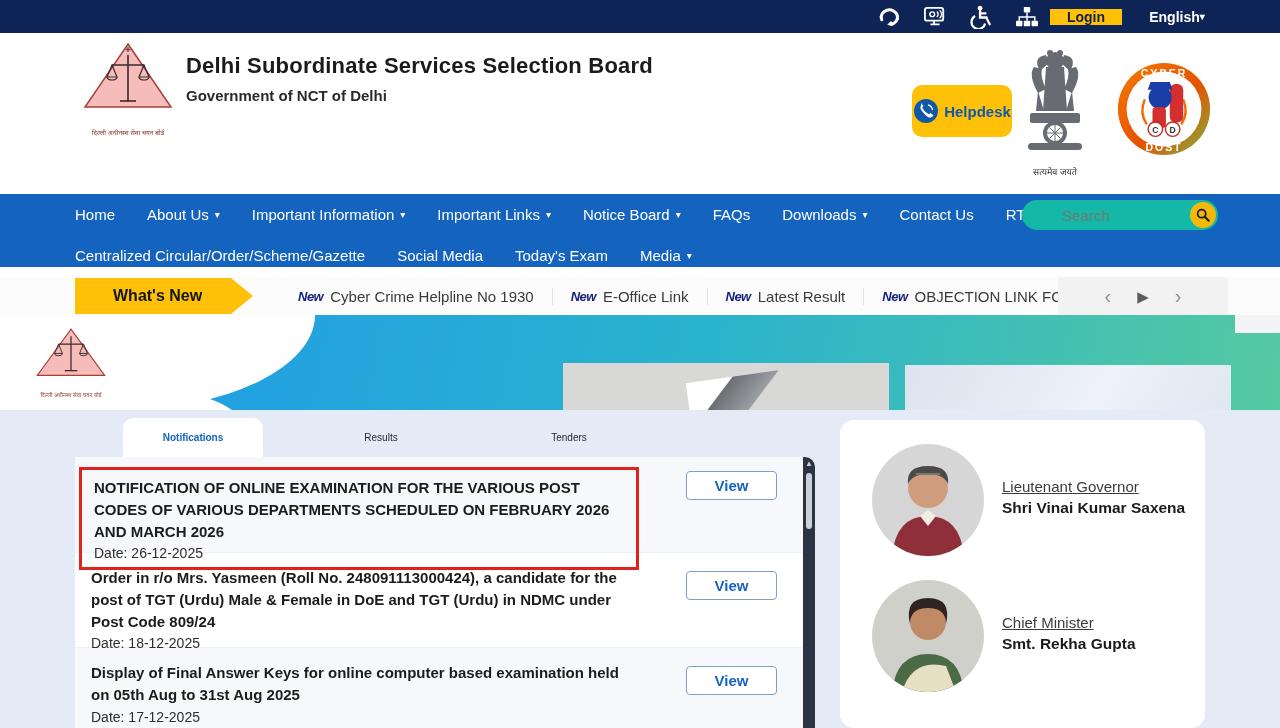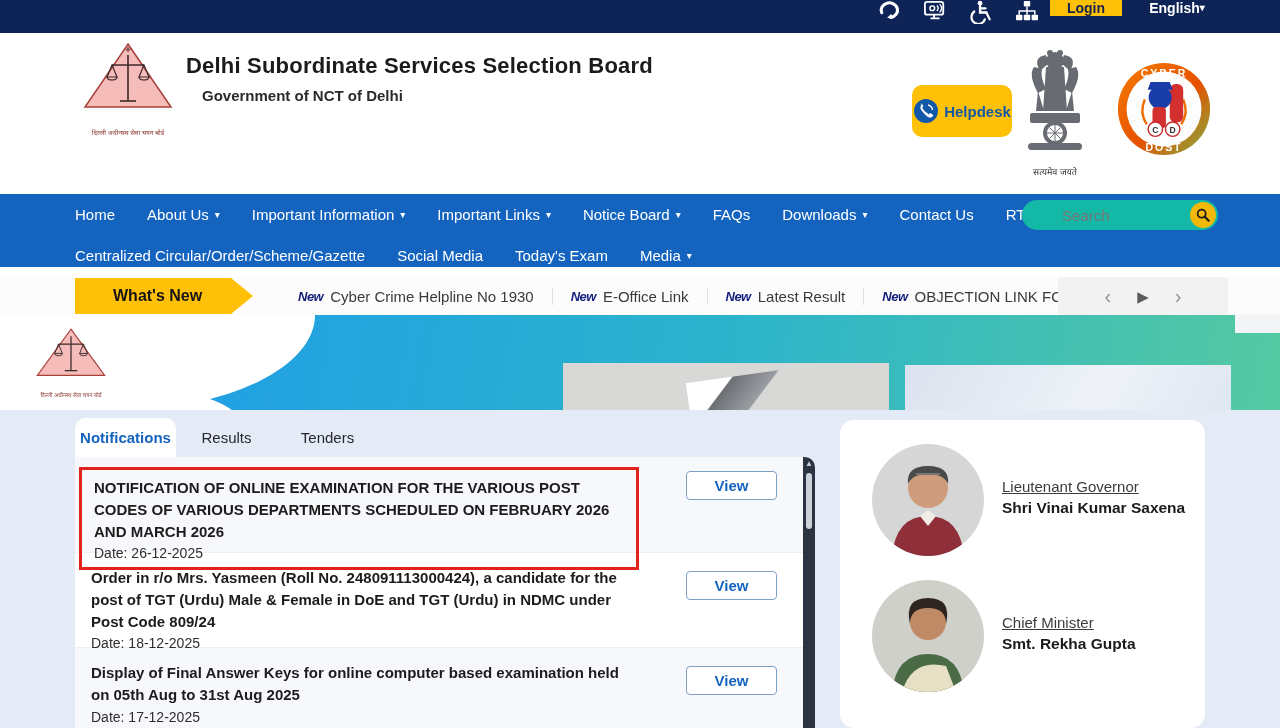--- a/index.html
+++ b/index.html
@@ -1,36 +1,36 @@
 <!DOCTYPE html>
 <html><head>
 <meta charset="utf-8">
 <style>
   * { margin:0; padding:0; box-sizing:border-box; }
   html,body { width:1280px; height:728px; }
   body { position:relative; overflow:hidden; font-family:"Liberation Sans", sans-serif; background:#fff; }
 
   
   .topbar { position:absolute; top:0; left:0; width:1280px; height:33px; background:#0e2457;
-            display:flex; justify-content:flex-end; align-items:flex-start; }
+            display:flex; justify-content:flex-end; align-items:center; }
   .topbar .iconbtn { width:46px; display:flex; align-items:center; justify-content:center; cursor:pointer; }
   .topbar .iconbtn svg { display:block; }
   .login-btn { width:72px; background:#ffc107; color:#14224e; font-weight:bold; font-size:14px;
                display:flex; align-items:center; justify-content:center; cursor:pointer; }
   .lang-btn { width:110px; color:#fff; font-weight:bold; font-size:14px; display:flex; 
               align-items:center; justify-content:center; cursor:pointer; margin-right:48px; }
   .caret { font-size:10px; line-height:1; }
 
   
   .header { position:absolute; top:33px; left:0; width:1280px; height:161px; background:#fff; }
   .brand-logo { position:absolute; left:78px; top:8px; width:100px; text-align:center; }
   .brand-logo .hindi { font-size:6.5px; color:#8c3a33; margin-top:1px; white-space:nowrap; }
   .titles { position:absolute; left:186px; top:20px; }
   .titles h1 { font-size:22px; font-weight:bold; color:#1b1b1b; letter-spacing:.2px; }
-  .titles h2 { font-size:15px; font-weight:bold; color:#2a2a2a; margin-top:8px;margin-left:16px; }
+  .titles h2 { font-size:15px; font-weight:bold; color:#2a2a2a; margin-top:8px; }
   .helpdesk { position:absolute; left:912px; top:52px; width:100px; height:52px; background:#ffc107;
               border:none; border-radius:10px; display:flex; align-items:center; justify-content:center;
               gap:5px; cursor:pointer; }
   .helpdesk span.lbl { color:#1258a8; font-weight:bold; font-size:15px; }
   .emblem { position:absolute; left:1018px; top:10px; width:74px; text-align:center; }
   .emblem .hindi { font-size:9px; color:#333; margin-top:0; }
   .cyberdost { position:absolute; left:1116px; top:28px; }
 
   
   .nav { position:absolute; top:194px; left:0; width:1280px; height:73px; background:#1464bf; }
@@ -71,22 +71,22 @@
   .banner-img1 .bldg { position:absolute; left:125px; top:12px; width:115px; height:40px;
                        background:linear-gradient(135deg,#fff 30%,#6c6f74 31%,#9a9da2 60%,#d8d8d6 61%); transform:rotate(-8deg); }
   .banner-img2 { position:absolute; left:905px; top:50px; width:326px; height:45px;
                  background:linear-gradient(120deg,#dbe3ef,#eef2f8 60%,#dfe7f2); }
   .banner-corner { position:absolute; right:0; top:0; width:45px; height:18px; background:#f2f4f6; }
 
   
   .main { position:absolute; top:410px; left:0; width:1280px; height:318px; background:#e4eaf6; }
 
   .tabs { position:absolute; left:75px; top:8px; display:flex; }
-  .tab { width:101px; height:39px; display:flex; align-items:center; justify-content:center;
-         font-size:15px; color:#26272b; cursor:pointer; }
+  .tab { width:140px; height:39px; display:flex; align-items:center; justify-content:center;
+         font-size:10px; color:#26272b; cursor:pointer;margin-left:48px; }
   .tab.active { background:#fff; border-radius:10px 10px 0 0; color:#1464bf; font-weight:bold; }
 
   .notif-card { position:absolute; left:75px; top:47px; width:740px; height:271px; background:#fff;
                 border-radius:0 10px 0 0; overflow:hidden; }
   .notif-row { position:relative; padding:10px 130px 8px 16px; border-bottom:1px solid #eef0f4; }
   .notif-row.shade { background:#f6f8fc; }
   .notif-title { font-size:15px; font-weight:bold; color:#1c1c1c; line-height:1.45; max-width:545px; }
   .notif-date { font-size:14px; color:#2e2e2e; margin-top:3px; }
   .red-box { border:3px solid #e0241c; padding:7px 12px 6px 12px; margin-left:-12px; width:560px; }
   .view-btn { position:absolute; right:38px; top:14px; width:91px; height:29px; background:#fff;

